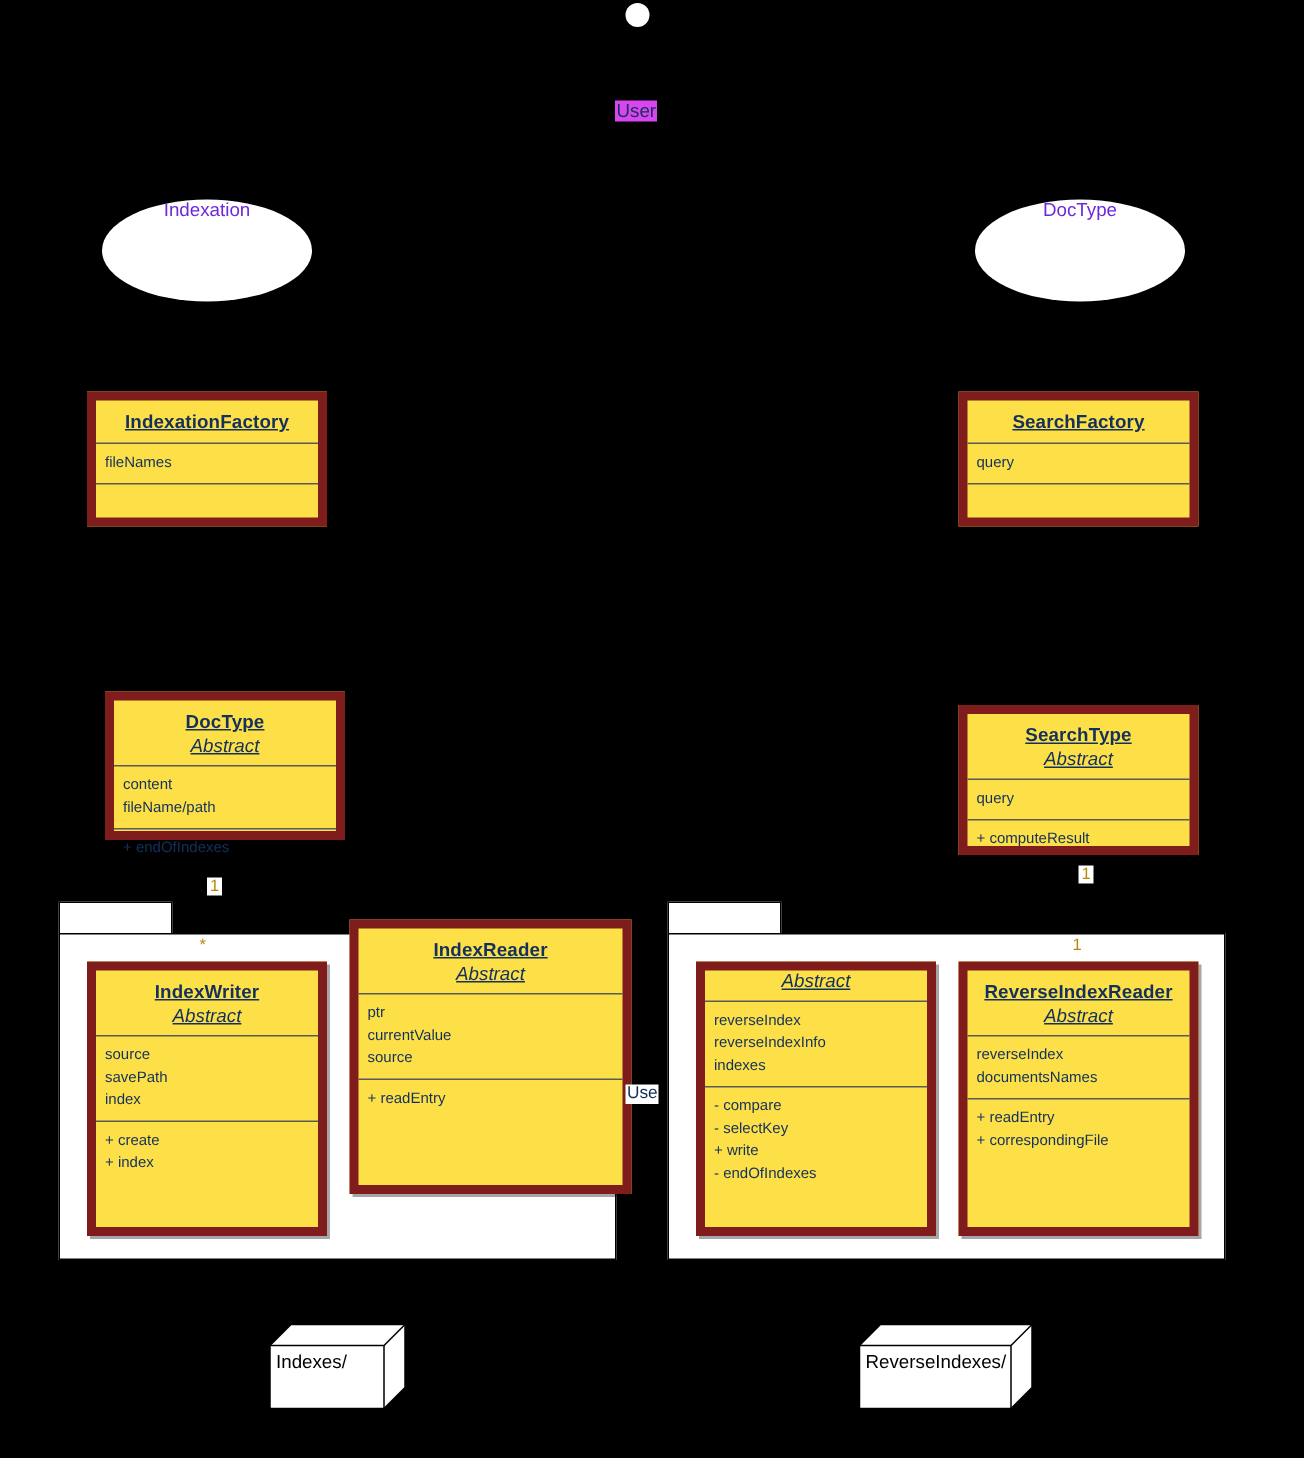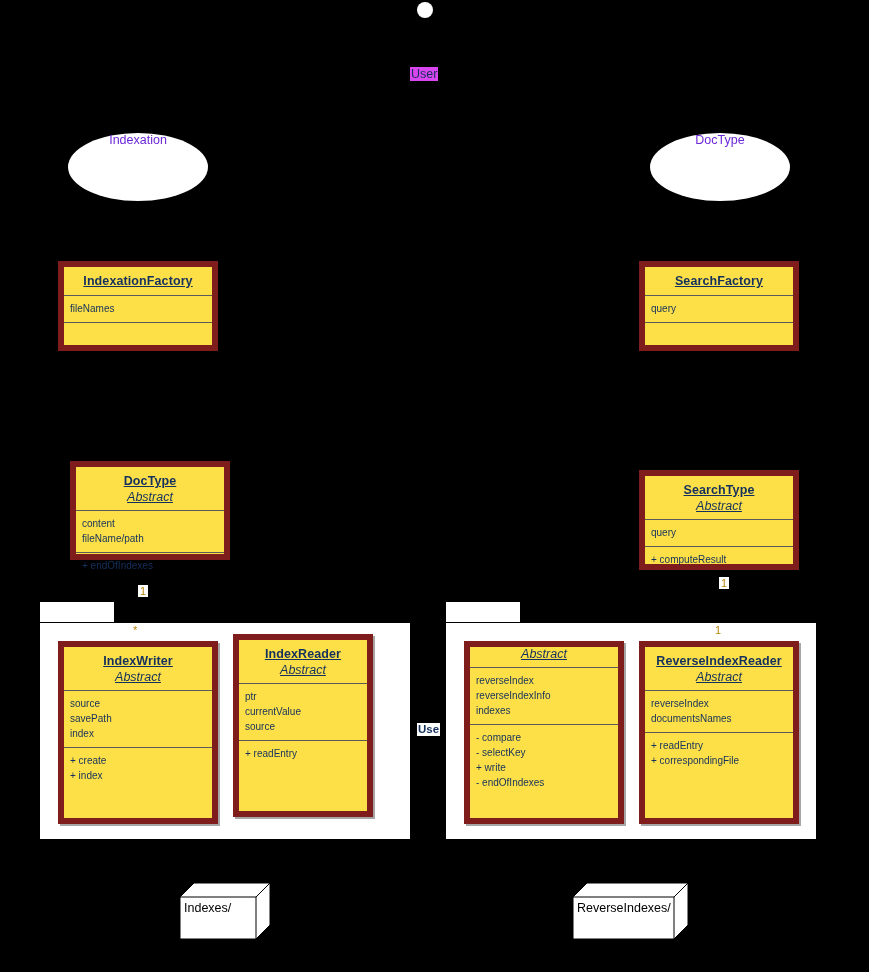--- a/index.html
+++ b/index.html
@@ -206,21 +206,21 @@
       <div class="row">index</div>
     </div>
     <div class="sep"></div>
     <div class="compartment">
       <div class="row">+ create</div>
       <div class="row">+ index</div>
     </div>
   </div>
   <div class="mult" style="left:131px;top:624px;">*</div>
 
-  <div class="abs uml" style="left:233px;top:634px;width:140px;height:183px;">
+  <div class="abs uml" style="left:233px;top:613px;width:188px;height:183px;">
     <div class="title">IndexReader</div>
     <div class="stereo">Abstract</div>
     <div class="sep"></div>
     <div class="compartment">
       <div class="row">ptr</div>
       <div class="row">currentValue</div>
       <div class="row">source</div>
     </div>
     <div class="sep"></div>
     <div class="compartment">
@@ -257,21 +257,21 @@
       <div class="row">documentsNames</div>
     </div>
     <div class="sep"></div>
     <div class="compartment">
       <div class="row">+ readEntry</div>
       <div class="row">+ correspondingFile</div>
     </div>
   </div>
   <div class="mult" style="left:713px;top:624px;">1</div>
 
-  <div class="edge-label" style="left:417px;top:723px;font-weight:bold;">Use</div>
+  <div class="edge-label" style="left:417px;top:723px;">Use</div>
 
   <div class="node3d" style="left:180px;top:883px;width:90px;height:56px;border-radius:25px;">
     <svg width="90" height="56" viewBox="0 0 90 56">
       <polygon points="0,14 14,0 90,0 90,42 76,56 0,56" fill="#ffffff" stroke="#000000" stroke-width="1"></polygon>
       <polyline points="0,14 76,14 90,0" fill="none" stroke="#000000" stroke-width="1"></polyline>
       <line x1="76" y1="14" x2="76" y2="56" stroke="#000000" stroke-width="1"></line>
     </svg>
     <div style="position:absolute;left:4px;top:18px;color:#000;font-size:12.5px;">Indexes/</div>
   </div>
 

